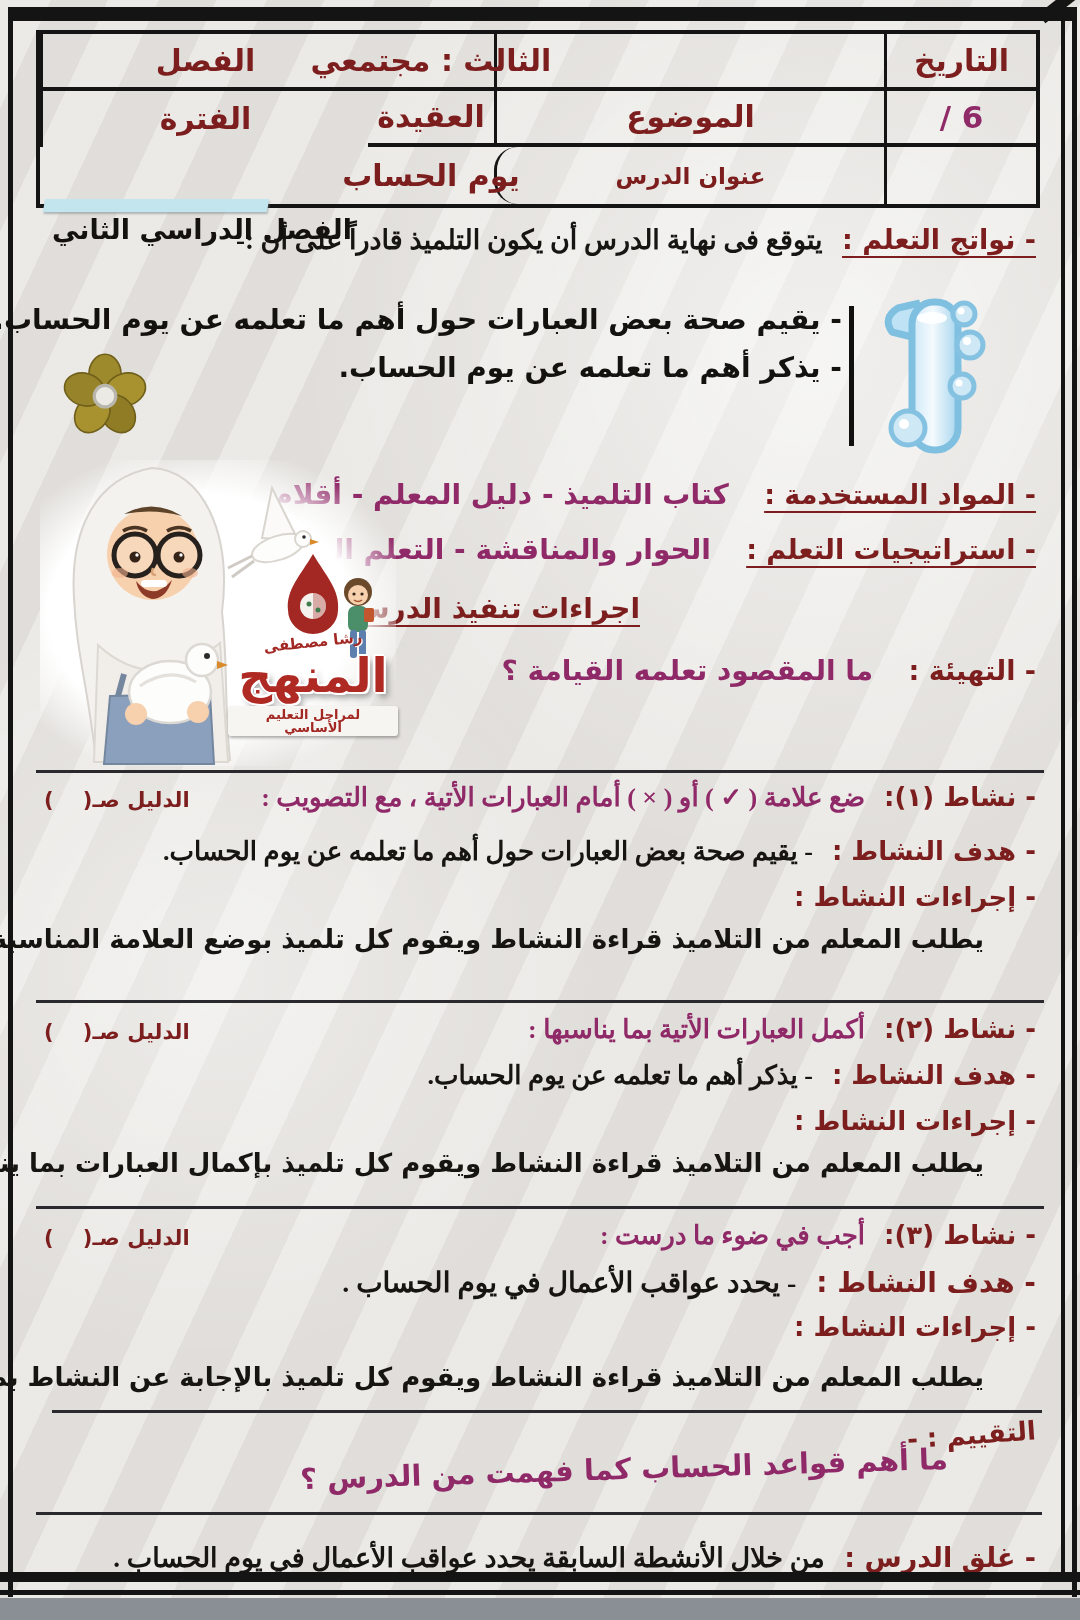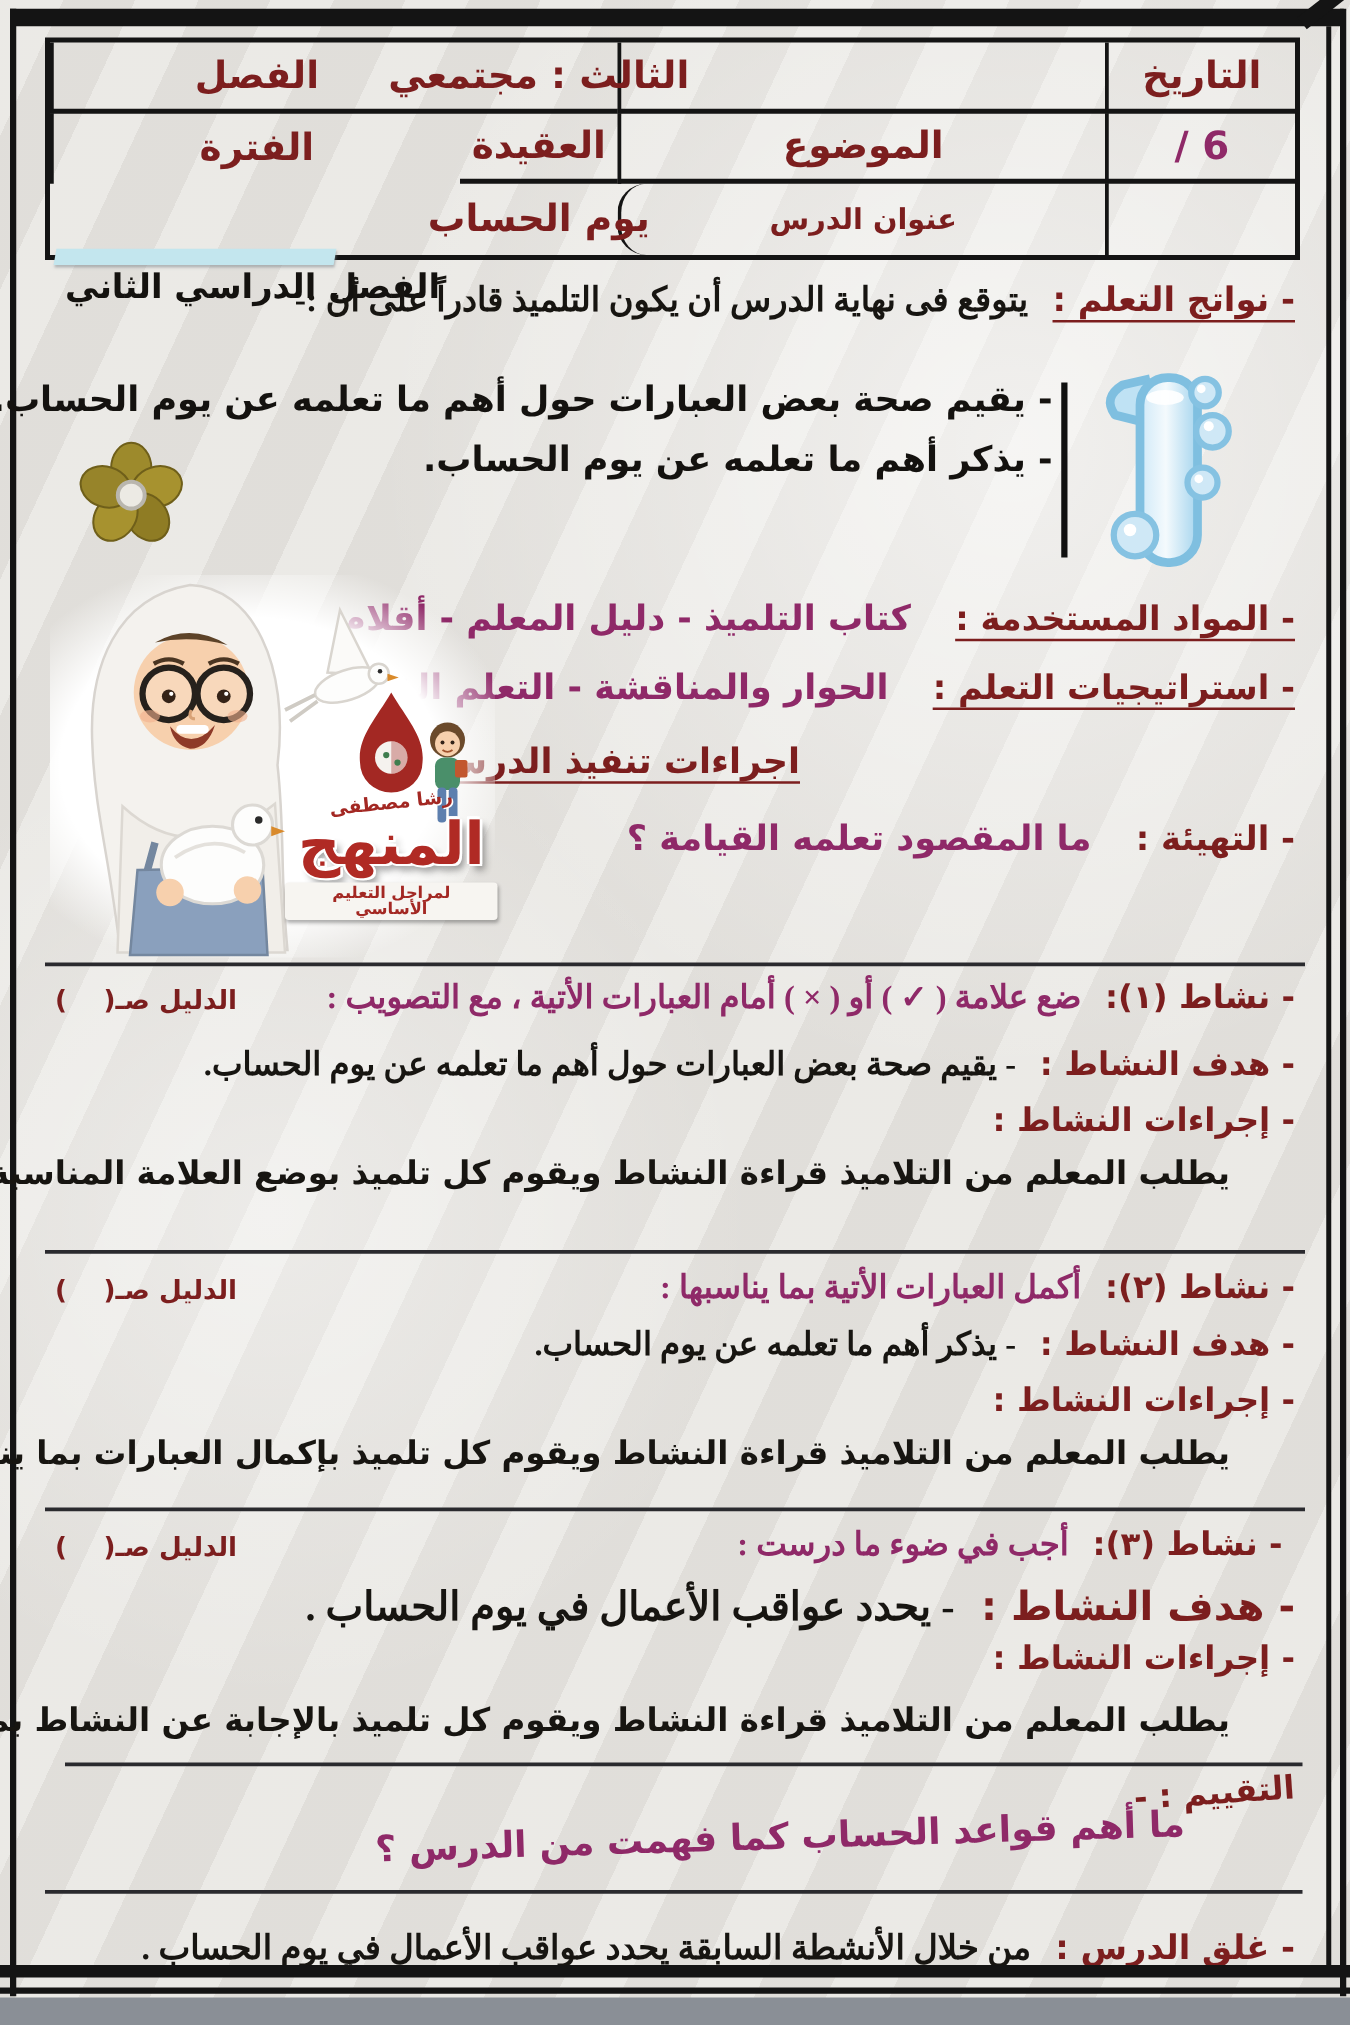--- a/index.html
+++ b/index.html
@@ -260,26 +260,26 @@
   </div>
   <div class="guide" style="top:1020px">الدليل صـ(&nbsp;&nbsp;&nbsp;&nbsp;)</div>
   <div class="line" style="top:1060px;right:44px;font-size:26px">
     <span class="lbl">- هدف النشاط :</span>
     <span class="blk gap-s">- يذكر أهم ما تعلمه عن يوم الحساب.</span>
   </div>
   <div class="line lbl" style="top:1106px;right:44px;font-size:26px">- إجراءات النشاط :</div>
   <div class="line proc" style="top:1148px;right:96px">يطلب المعلم من التلاميذ قراءة النشاط ويقوم كل تلميذ بإكمال العبارات بما يناسبها .</div>
 
   <div class="divider" style="top:1206px;left:36px;right:36px"></div>
-  <div class="line" style="top:1220px;right:54px;font-size:26px">
+  <div class="line" style="top:1220px;right:44px;font-size:26px">
     <span class="lbl">- نشاط (٣):</span>
     <span class="val gap-s">أجب في ضوء ما درست :</span>
   </div>
   <div class="guide" style="top:1226px">الدليل صـ(&nbsp;&nbsp;&nbsp;&nbsp;)</div>
-  <div class="line" style="top:1266px;right:44px;font-size:32px">
+  <div class="line" style="top:1266px;right:44px;font-size:28px">
     <span class="lbl">- هدف النشاط :</span>
     <span class="blk gap-s">- يحدد عواقب الأعمال في يوم الحساب .</span>
   </div>
   <div class="line lbl" style="top:1312px;right:44px;font-size:26px">- إجراءات النشاط :</div>
   <div class="line proc" style="top:1362px;right:96px">يطلب المعلم من التلاميذ قراءة النشاط ويقوم كل تلميذ بالإجابة عن النشاط بمفرده .</div>
 
   <div class="divider" style="top:1410px;left:52px;right:38px"></div>
   <div class="line lbl eval-label" style="top:1420px;right:44px">التقييم : -</div>
   <div class="line val eval-q" style="top:1452px;right:132px">ما أهم قواعد الحساب كما فهمت من الدرس ؟</div>
 

